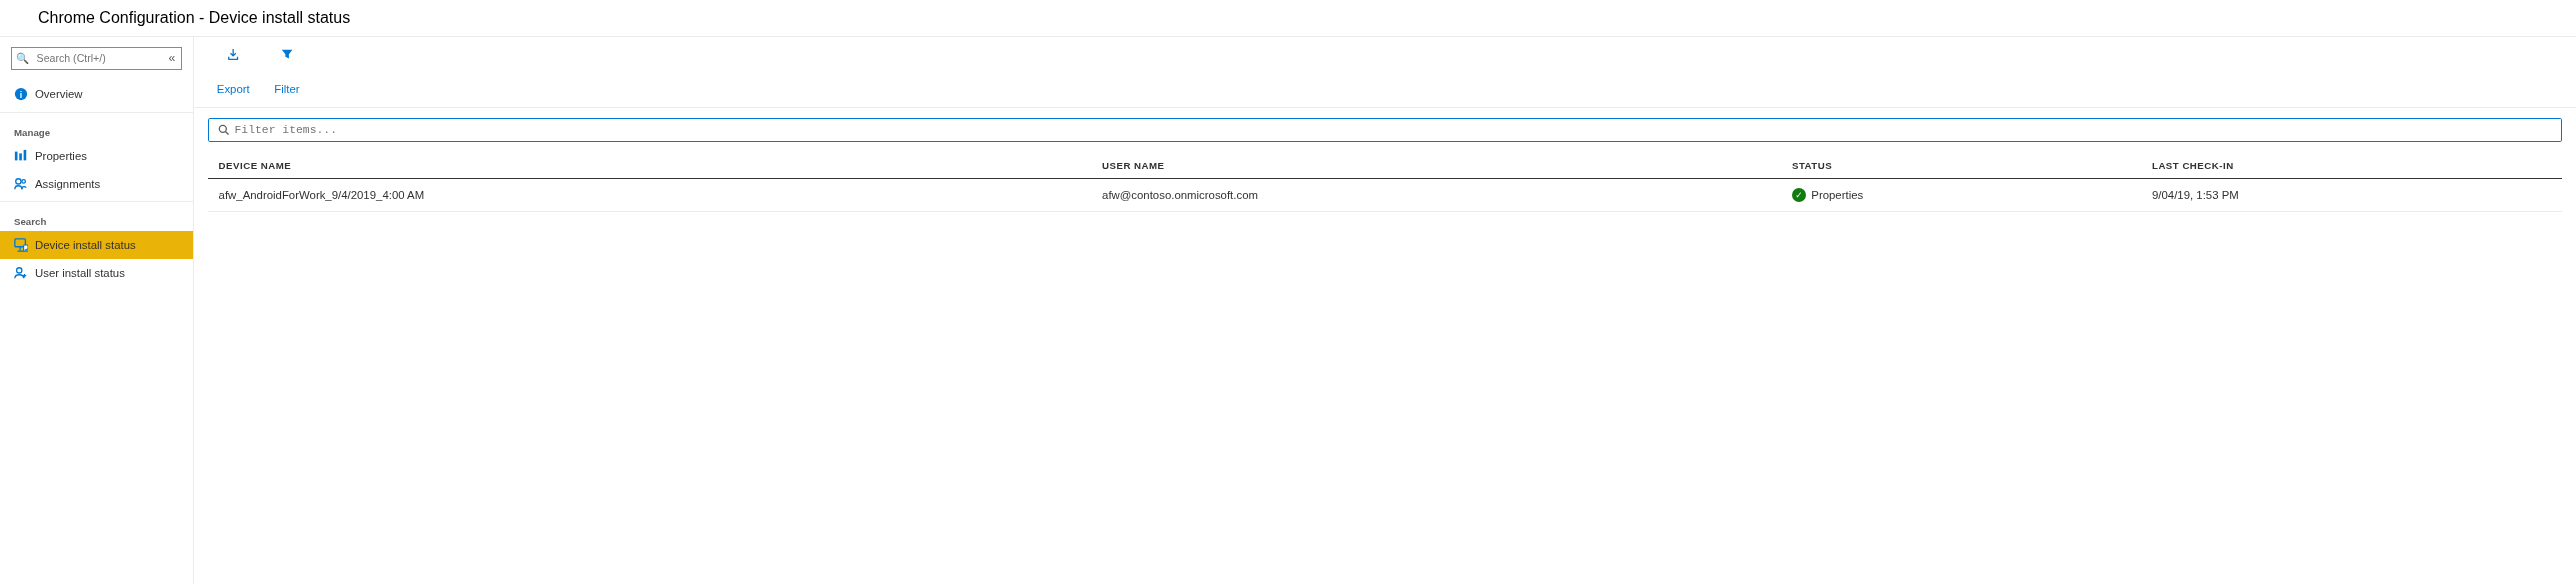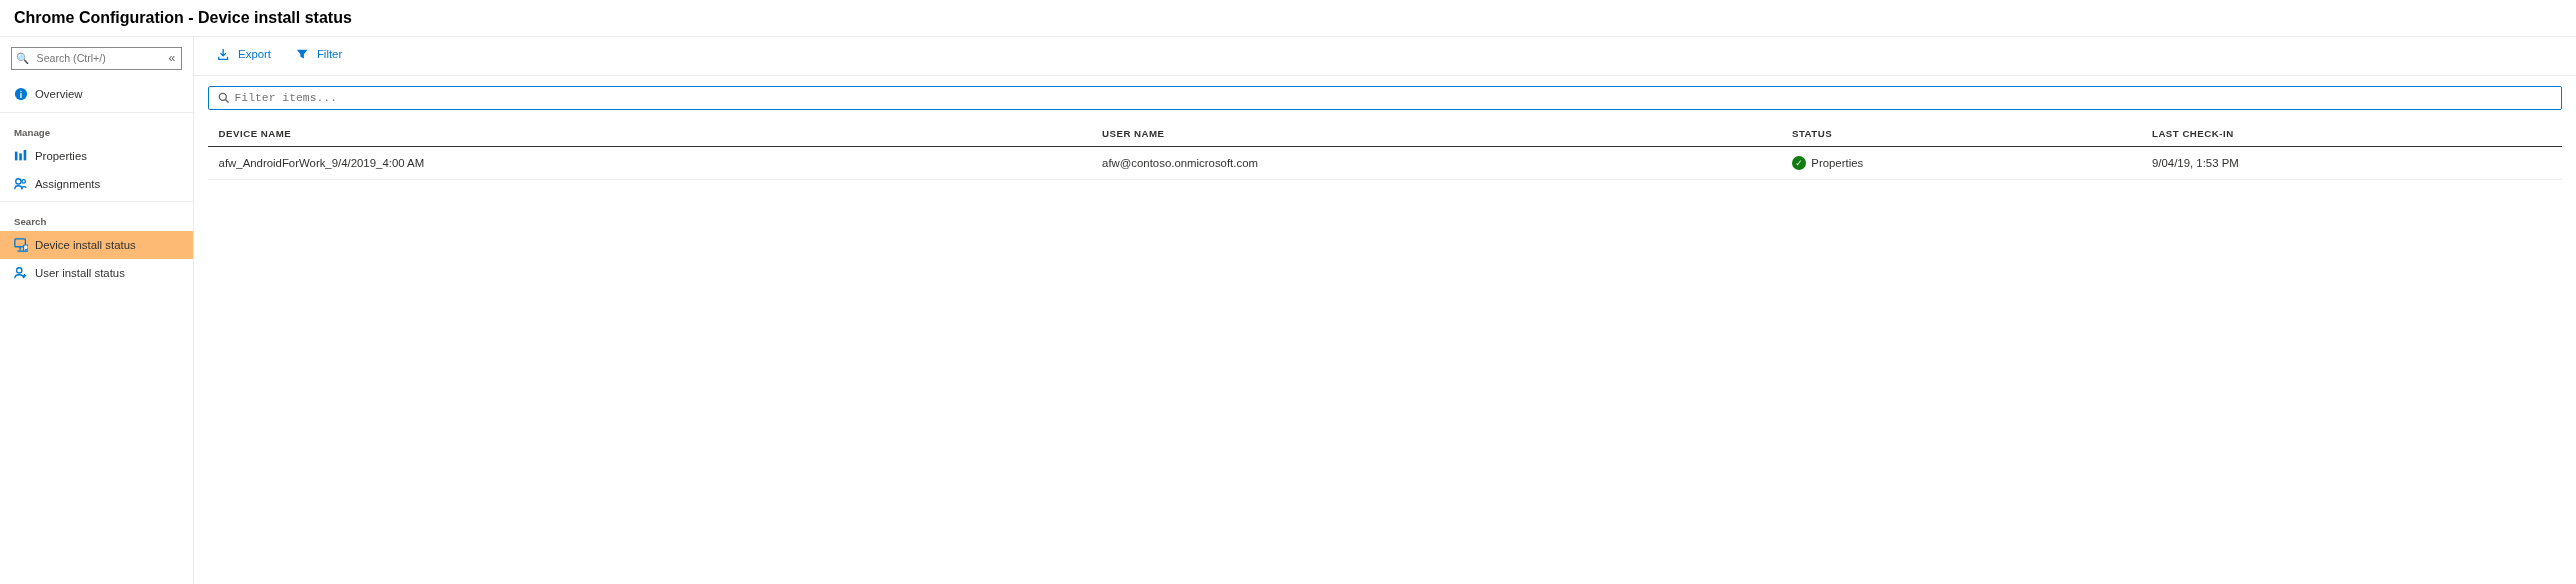--- a/index.html
+++ b/index.html
@@ -1,33 +1,33 @@
 <!DOCTYPE html>
 <html style="font-size:14px"><head>
   <meta charset="utf-8">
   <style>
     * { box-sizing: border-box; margin: 0; padding: 0; }
     body { font-family: 'Segoe UI', Arial, sans-serif; font-size: 11.4px; color: #323130; background: #fff; display: flex; flex-direction: column; height: 100vh; overflow: hidden; }
     .title-bar { padding: 8.8px 14px; border-bottom: 0.9px solid #edebe9; }
-    .title-bar h1 { font-size: 16px; font-weight: 700; color: #000; }
+    .title-bar h1 { font-size: 16px; font-weight: 400; color: #000; margin-left: 24px; }
     .main-layout { display: flex; flex: 1; overflow: hidden; }
     .sidebar { width: 194px; border-right: 0.9px solid #edebe9; padding: 7px 0; background: #fff; flex-shrink: 0; }
     .sidebar-search { margin: 3.5px 10.6px 10.6px; position: relative; }
     .sidebar-search input { width: 100%; padding: 4.4px 7px 4.4px 25px; border: 0.9px solid #8a8886; border-radius: 0; font-size: 10.6px; color: #605e5c; }
     .sidebar-search .search-icon-inline { position: absolute; left: 6.2px; top: 50%; transform: translateY(-50%); color: #605e5c; font-size: 10.6px; }
     .sidebar-collapse { position: absolute; right: 7px; top: 50%; transform: translateY(-50%); cursor: pointer; color: #605e5c; font-size: 12.3px; }
     .sidebar-search-wrap { position: relative; }
     .sidebar-item { display: flex; align-items: center; padding: 7px 14px; cursor: pointer; font-size: 11.4px; color: #323130; gap: 7px; }
-    .sidebar-item.active { background: #fdba74; }
+    .sidebar-item.active { background: #eab308; }
     .sidebar-item .item-icon { width: 14px; height: 14px; display: flex; align-items: center; justify-content: center; flex-shrink: 0; }
     .sidebar-section-label { padding: 10.6px 14px 3.5px; font-size: 9.7px; font-weight: 600; color: #605e5c; text-transform: none; }
     .sidebar-divider { border: none; border-top: 0.9px solid #edebe9; margin: 3.5px 0; }
     .content-area { flex: 1; display: flex; flex-direction: column; overflow: hidden; }
     .toolbar { display: flex; align-items: center; padding: 7px 14px; border-bottom: 0.9px solid #edebe9; gap: 7px; }
-    .toolbar-btn { display: flex; align-items: flex-start; gap: 9px; padding: 4.4px 8.8px; background: none; border: none; cursor: pointer; font-size: 11.4px; color: #0078d4; font-family: inherit; }
+    .toolbar-btn { display: flex; align-items: center; gap: 20px; padding: 4.4px 8.8px; background: none; border: none; cursor: pointer; font-size: 11.4px; color: #0078d4; font-family: inherit; flex-direction: column; }
     .toolbar-btn .btn-icon { font-size: 12.3px; }
     .table-container { flex: 1; overflow: auto; padding: 10.6px 14px; }
     .filter-bar { display: flex; align-items: center; border: 1.8px solid #0078d4; border-radius: 1.8px; padding: 4.4px 8.8px; margin-bottom: 10.6px; gap: 5.3px; }
     .filter-bar input { border: none; outline: none; font-size: 11.4px; color: #605e5c; width: 100%; font-family: Liberation Mono, monospace; }
     .filter-bar .filter-search-icon { color: #605e5c; font-size: 11.4px; }
     table { width: 100%; border-collapse: collapse; }
     thead tr { border-bottom: 0.9px solid #323130; }
     th { text-align: left; padding: 7px 10.6px; font-size: 9.7px; font-weight: 600; color: #323130; text-transform: uppercase; letter-spacing: 0.05em; white-space: nowrap; }
     tbody tr { border-bottom: 0.9px solid #edebe9; }
     td { padding: 8.8px 10.6px; font-size: 11.4px; color: #323130; }

